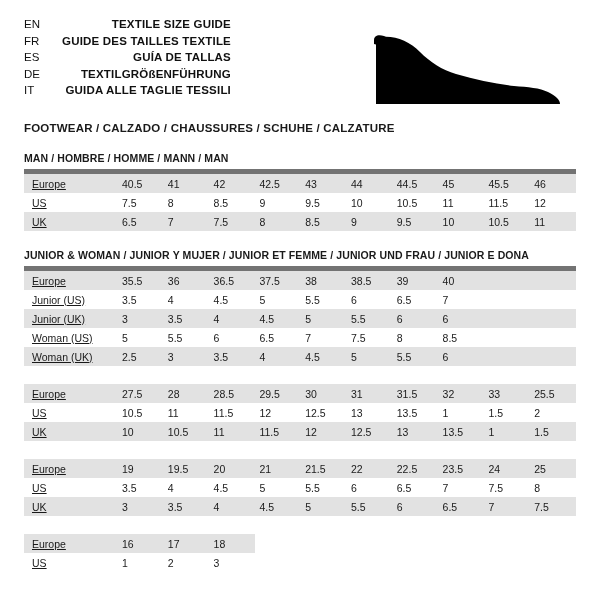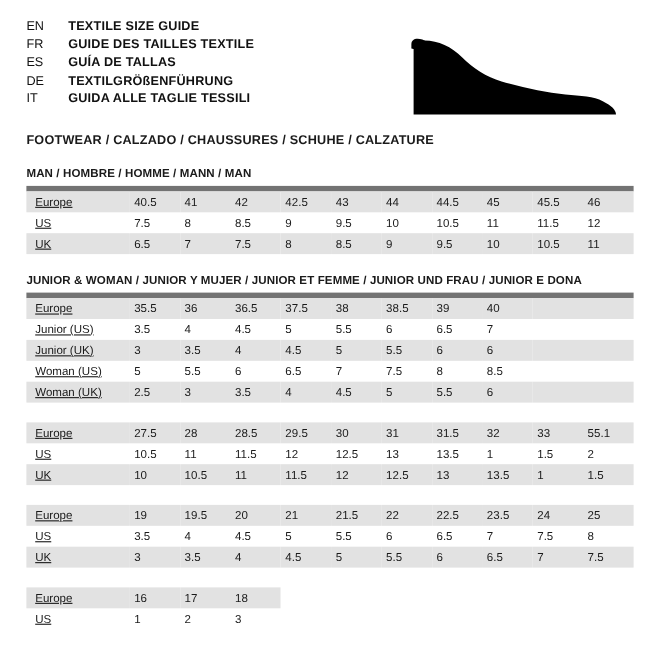--- a/index.html
+++ b/index.html
@@ -42,20 +42,21 @@
   }
   .lang-code {
     width: 38px;
     font-weight: normal;
     color: #111;
   }
   .lang-title {
     font-weight: bold;
     letter-spacing: 0.2px;
     color: #111;
+    text-align: right;
   }
   .shoe-art {
     width: 200px;
     height: 78px;
     margin-right: 8px;
     margin-top: 14px;
   }
 
   .section-title {
     font-size: 11.5px;
@@ -268,21 +269,21 @@
           <td class="rowhead">Europe</td>
           <td>27.5</td>
           <td>28</td>
           <td>28.5</td>
           <td>29.5</td>
           <td>30</td>
           <td>31</td>
           <td>31.5</td>
           <td>32</td>
           <td>33</td>
-          <td>55.1</td>
+          <td>25.5</td>
         </tr>
         <tr>
           <td class="rowhead">US</td>
           <td>10.5</td>
           <td>11</td>
           <td>11.5</td>
           <td>12</td>
           <td>12.5</td>
           <td>13</td>
           <td>13.5</td>

